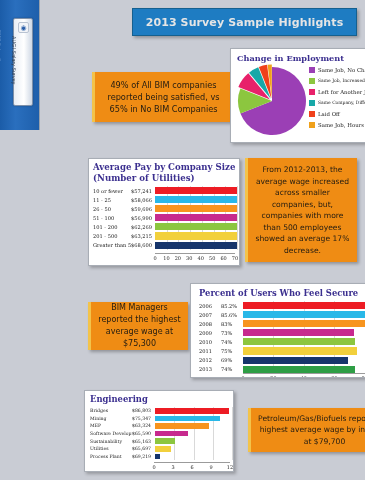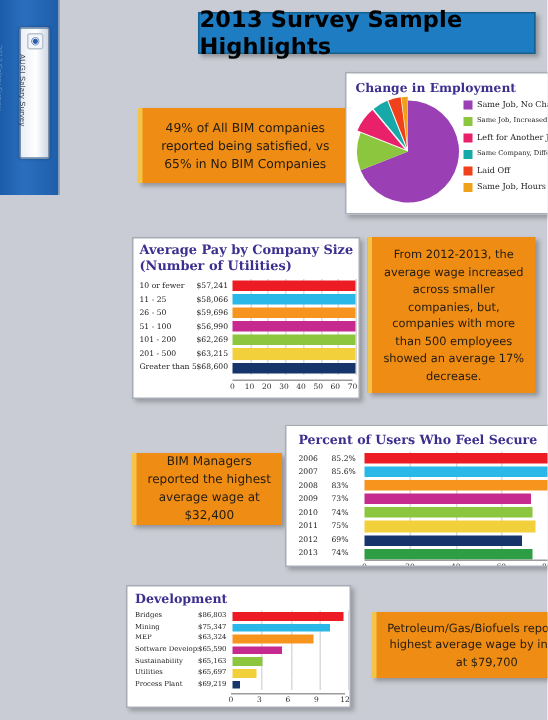--- a/index.html
+++ b/index.html
@@ -70,21 +70,21 @@
   #canvas { position: absolute; left: 40px; top: 0; width: 325px; height: 480px; }
 
   
   #title-bar {
     position: absolute; left: 92px; top: 8px; width: 225px; height: 28px;
     background: #1e7cc2; border: 1px solid #15608f;
     box-shadow: 2px 2px 3px rgba(0,0,0,.28);
     display: flex; align-items: center; justify-content: center;
   }
   #title-bar span {
-    font-size: 15px; font-weight: bold; color: #000000;
+    font-size: 11px; font-weight: bold; color: #e5e5e5;
     font-family: "DejaVu Sans", sans-serif; letter-spacing: .1px;
   }
 
   
   .callout {
     position: absolute; background: #ef8c14;
     border-left: 3px solid #f3c34a;
     box-shadow: 2px 2px 3px rgba(0,0,0,.28);
     display: flex; align-items: center; justify-content: center;
     text-align: center; color: #231c12;
@@ -194,21 +194,21 @@
 
     <div class="callout" id="callout-bim">
       <span>49% of All BIM companies reported being satisfied, vs 65% in No BIM Companies</span>
     </div>
 
     <div class="callout" id="callout-wage">
       <span>From 2012-2013, the average wage increased across smaller companies, but, companies with more than 500 employees showed an average 17% decrease.</span>
     </div>
 
     <div class="callout" id="callout-mgr">
-      <span>BIM Managers reported the highest average wage at $32,400</span>
+      <span>BIM Managers reported the highest average wage at $75,300</span>
     </div>
 
     <div class="callout" id="callout-petro">
       <span>Petroleum/Gas/Biofuels reports the highest average wage by industry at   $79,700</span>
     </div>
 
     <div class="panel" id="panel-pie">
       <h3>Change in Employment</h3>
       <div id="pie-wrap">
           <svg width="78" height="78" viewBox="0 0 78 78">
@@ -459,21 +459,21 @@
           <div class="axis" style="left: 0px; right: 0px; top: 0px;"></div>
           <div class="tick" style="left: 0%; top: 2px;">0</div>
           <div class="tick" style="left: 20%; top: 2px;">20</div>
           <div class="tick" style="left: 40%; top: 2px;">40</div>
           <div class="tick" style="left: 60%; top: 2px;">60</div>
           <div class="tick" style="left: 80%; top: 2px;">80</div>
         </div>
     </div>
 
     <div class="panel" id="panel-eng">
-      <h3>Development</h3>
+      <h3>Engineering</h3>
       <div class="hbars" id="eng-area">
           <div class="hrow">
             <div class="hlab">Bridges</div>
             <div class="hval">$86,803</div>
             <div class="htrack">
               <div class="gridline" style="left: 25%;"></div>
               <div class="gridline" style="left: 50%;"></div>
               <div class="gridline" style="left: 75%;"></div>
               <div class="gridline" style="left: 100%;"></div>
               <div class="hbar" style="width: 96.0317%; background: rgb(237, 28, 36);"></div>

